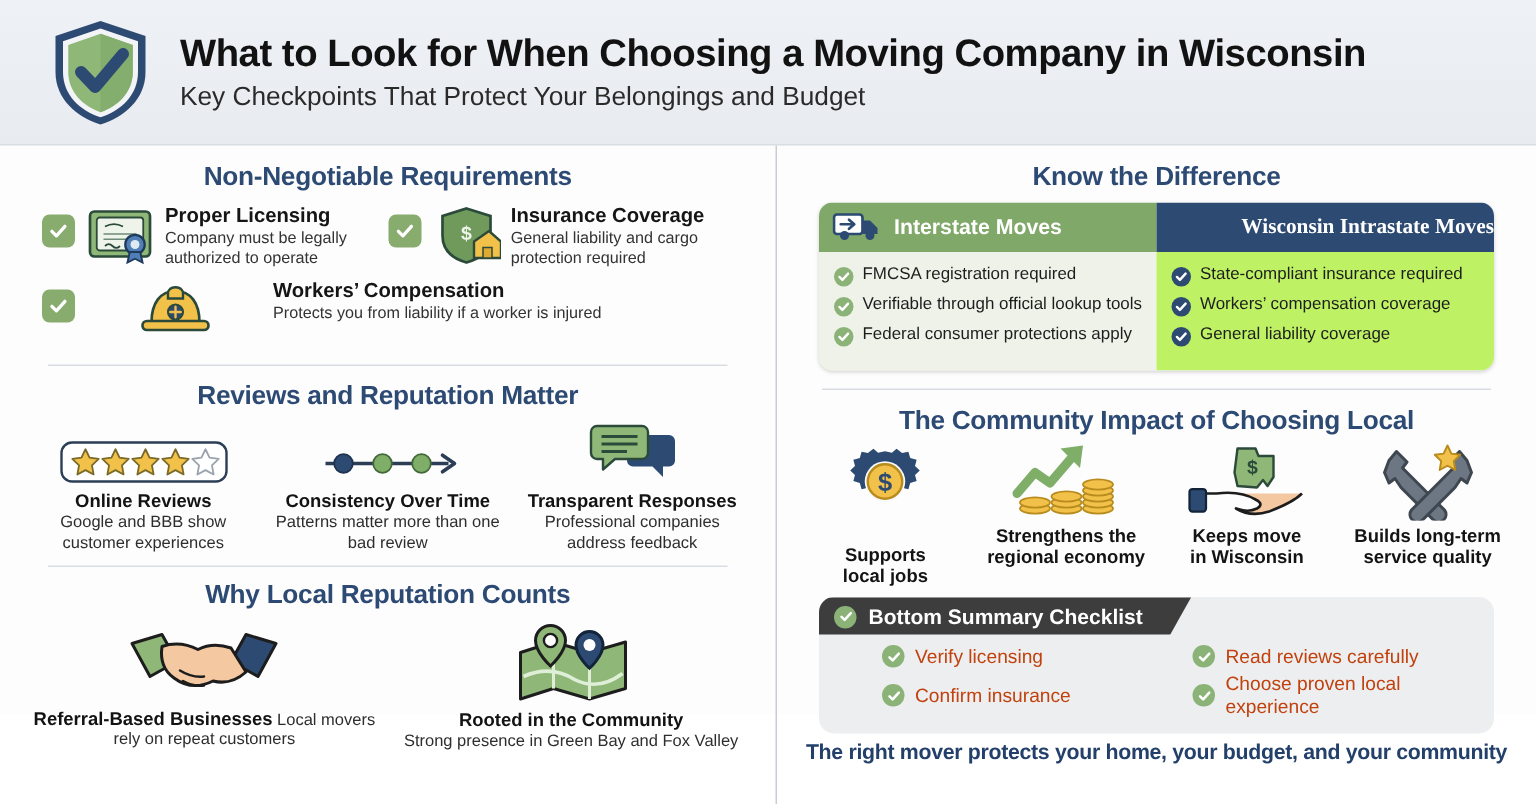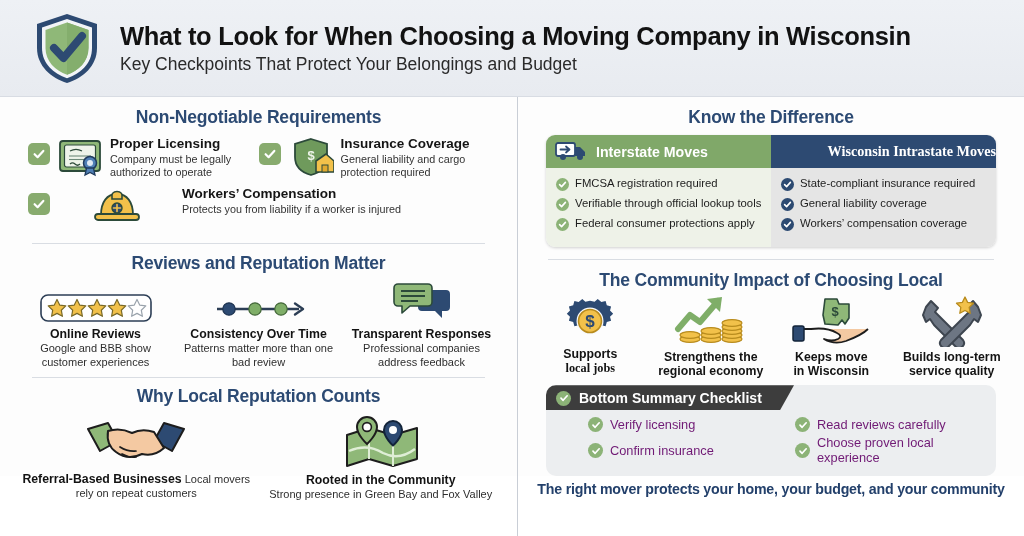--- a/index.html
+++ b/index.html
@@ -71,21 +71,21 @@
   }
   .cmp-col { width:50%; display:flex; flex-direction:column; }
   .cmp-hd {
     height: 33px; display:flex; align-items:center; gap:7px; padding-left:9px;
     color:#fff; font-weight:bold; font-size:14.2px;
   }
   .cmp-hd.green { background:#80a869; }
   .cmp-hd.navy  { background:#2d4a72; }
   .cmp-bd { flex:1; padding: 9px 8px 10px 10px; }
   .cmp-bd.green { background:#eef2e8; }
-  .cmp-bd.navy  { background:#e5e5e5; }
+  .cmp-bd.navy  { background:#bef264; }
   .cmp-li { display:flex; align-items:flex-start; gap:6px; margin-bottom:6px; font-size:11.3px; color:#1d1d1d; line-height:1.2;}
   .dot-chk { flex:0 0 13px; width:13px; height:13px; border-radius:50%; display:flex; align-items:center; justify-content:center; margin-top:1px;}
   .dot-chk.g { background:#8cb377; }
   .dot-chk.n { background:#2d4a72; }
 
   
   .stat-row { display:flex; align-items:center; margin: 8px 22px 0 30px; gap:6px; }
   .stat-pill {
     flex:1; background:#eef4e9; border:1px solid #b9ceab; border-radius:6px;
     padding: 5px 10px; font-size:11.1px; color:#1f1f1f; line-height:1.2;
@@ -97,21 +97,21 @@
     margin: 7px 16px 0 16px; background:#eceef0; border-radius:10px;
     padding-bottom: 8px; position:relative; overflow:hidden;
   }
   .card-hd {
     background:#3d3d3d; color:#fff; font-weight:bold; font-size:14px;
     display:flex; align-items:center; gap:8px; height:25px; padding-left:10px;
     width: 248px; clip-path: polygon(0 0, 100% 0, calc(100% - 14px) 100%, 0 100%);
   }
   .card-hd .dot-chk { flex:0 0 15px; width:15px; height:15px; }
   .card-grid { display:flex; flex-wrap:wrap; padding: 6px 10px 0 26px; }
-  .card-li { width:50%; display:flex; align-items:center; gap:7px; font-size:12.8px; color:#701a75; margin-bottom:3px;padding-left:16px; }
+  .card-li { width:50%; display:flex; align-items:center; gap:7px; font-size:12.8px; color:#c2410c; margin-bottom:3px;padding-left:16px; }
   .tagline {
     text-align:center; color:#23406b; font-weight:bold; font-size:14.2px;
     margin-top: 5px; letter-spacing:-0.2px;
   }
 </style>
 </head>
 <body>
 
 <div id="page">
 
@@ -363,29 +363,29 @@
                     </svg>
                   </span>
                 <span>State-compliant insurance required</span>
               </div>
               <div class="cmp-li">
                 <span class="dot-chk n">
                     <svg width="9" height="9" viewBox="0 0 9 9">
                       <path d="M1.6 4.6 L3.6 6.6 L7.4 2.4" stroke="#fff" stroke-width="1.6" fill="none" stroke-linecap="round" stroke-linejoin="round"></path>
                     </svg>
                   </span>
-                <span>General liability coverage</span>
+                <span>Workers’ compensation coverage</span>
               </div>
               <div class="cmp-li">
                 <span class="dot-chk n">
                     <svg width="9" height="9" viewBox="0 0 9 9">
                       <path d="M1.6 4.6 L3.6 6.6 L7.4 2.4" stroke="#fff" stroke-width="1.6" fill="none" stroke-linecap="round" stroke-linejoin="round"></path>
                     </svg>
                   </span>
-                <span>Workers’ compensation coverage</span>
+                <span>General liability coverage</span>
               </div>
             </div>
           </div>
 
         </div>
       </div>
 
       <div class="hr" style="margin-top:12px;"></div>
 
       <div style="margin-top:10px;">
@@ -394,22 +394,22 @@
 
           <div>
             <div class="tri-ico" style="height:50px;">
               <svg width="56" height="52" viewBox="0 0 56 52">
                 <path d="M28 2 l4.6 1.1 3.1 -3.0 3.7 3.2 4.2 -1 1.2 4.5 4.3 1.4 -1.1 4.4 3.2 3.3 -3.2 3.3 1.1 4.4 -4.3 1.4 -1.2 4.5 -4.2 -1 -3.7 3.2 -3.1 -3.0 -4.6 1.1 -4.6 -1.1 -3.1 3.0 -3.7 -3.2 -4.2 1 -1.2 -4.5 -4.3 -1.4 1.1 -4.4 -3.2 -3.3 3.2 -3.3 -1.1 -4.4 4.3 -1.4 1.2 -4.5 4.2 1 3.7 -3.2 3.1 3.0 Z" transform="translate(0,4) scale(1,0.92)" fill="#2d4a72"></path>
                 <circle cx="28" cy="26" r="13.5" fill="#f7f9fb"></circle>
                 <circle cx="28" cy="26" r="11.5" fill="#f2c14a" stroke="#b88b1d" stroke-width="1.6"></circle>
                 <text x="28" y="32" font-family="'Liberation Sans',sans-serif" font-size="17" font-weight="bold" fill="#2d4a72" text-anchor="middle">$</text>
               </svg>
             </div>
-            <div class="tri-h" style="margin-top:0;">Supports</div>
-            <div class="tri-h" style="margin-top:0;font-family:Liberation Serif, serif;">local jobs</div>
+            <div class="tri-h" style="margin-top:16px;">Supports</div>
+            <div class="tri-h" style="margin-top:0;">local jobs</div>
           </div>
 
           <div>
             <div class="tri-ico" style="height:50px;">
               <svg width="74" height="52" viewBox="0 0 74 52">
                 <path d="M4 34 L16 20 L26 27 L44 6" stroke="#7fae68" stroke-width="6" fill="none" stroke-linecap="round" stroke-linejoin="round"></path>
                 <path d="M33 4 L48 2 L46 17 Z" fill="#7fae68"></path>
                 <g stroke="#b88b1d" stroke-width="1.2">
                   <ellipse cx="16" cy="44" rx="10" ry="3.4" fill="#f2c14a"></ellipse>
                   <ellipse cx="16" cy="40" rx="10" ry="3.4" fill="#f2c14a"></ellipse>

